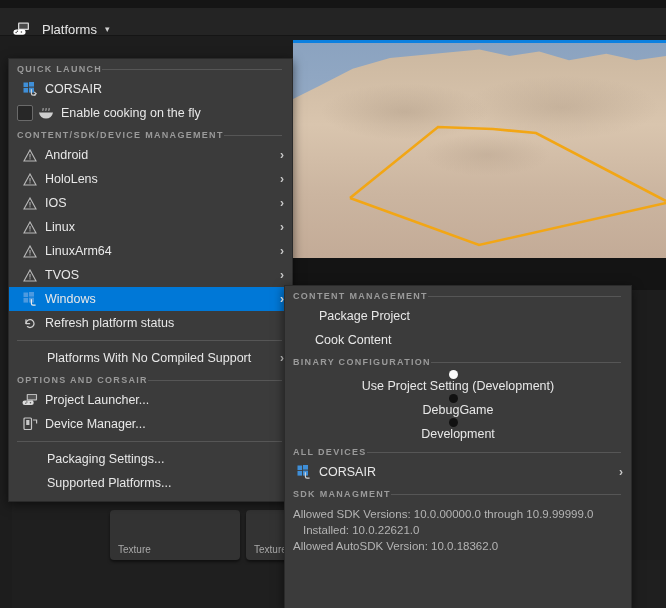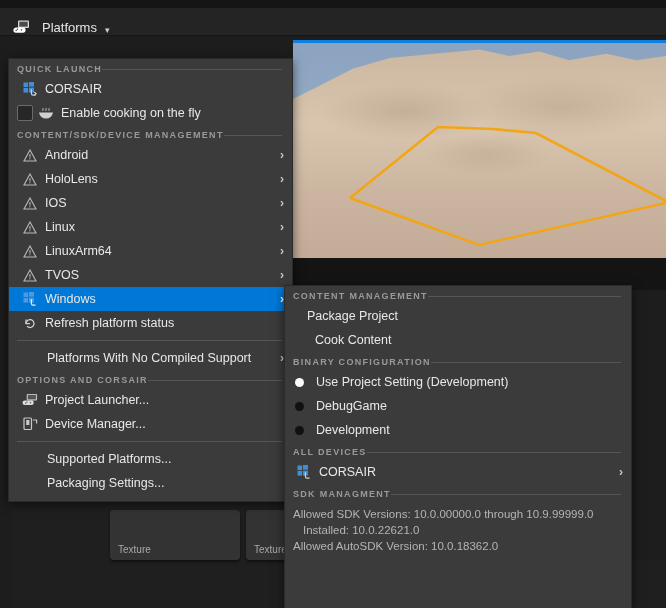--- a/index.html
+++ b/index.html
@@ -13,22 +13,22 @@
 
   
   .topbar{
     position:absolute; left:0; top:0; width:666px; height:8px; background:#151515;
   }
   .toolbar-row{
     position:absolute; left:0; top:8px; width:666px; height:28px;
     background:#242424; border-bottom:1px solid #151515;
   }
   .platform-btn{
-    position:absolute; left:8px; top:9px; height:26px;
-    display:flex; align-items:flex-end; gap:6px; padding:0 8px 0 4px;
+    position:absolute; left:8px; top:16px; height:26px;
+    display:flex; align-items:center; gap:6px; padding:0 8px 0 4px;
     color:#e6e6e6; font-size:13px; cursor:default;
   }
   .chev-small{ font-size:9px; color:#cfcfcf; margin-left:2px;}
   .viewport{
     position:absolute; left:293px; top:40px; width:373px; height:218px;
     overflow:hidden;
   }
   .vp-blue{ position:absolute; left:0; top:0; width:100%; height:3px; background:#0b80e0;}
   .sky{
     position:absolute; left:0; top:3px; width:100%; height:60px;
@@ -89,21 +89,21 @@
     display:flex; align-items:center; height:24px; padding:0 8px 0 8px;
     color:#e8e8e8; font-size:12.5px; cursor:default; position:relative;
   }
   .row.sel, .row.sel:hover{ background:#0078d7; }
   .row .lbl{ flex:1; white-space:nowrap; }
   .ico{
     width:18px; height:16px; margin-right:6px; flex:0 0 18px;
     display:flex; align-items:center; justify-content:center;
   }
   .indent{ padding-left:38px; }
-  .indent-rad{ padding-left:8px; }
+  .indent-rad{ padding-left:8px;flex-direction:column; }
   .arrow{
     color:#c8c8c8; font-size:12px; font-weight:bold; margin-left:6px;
   }
   .row.sel .arrow{ color:#fff; }
   .divider{ height:1px; background:#565656; margin:5px 10px 5px 8px;}
 
   .cbox{
     width:16px; height:16px; background:#272727; border:1px solid #6a6a6a;
     flex:0 0 16px; margin-right:4px; border-radius:2px;
   }
@@ -331,35 +331,35 @@
           <rect x="3.2" y="3" width="3.2" height="5" fill="#c8c8c8"></rect>
           <path d="M10 3h3.6v3.6" fill="none" stroke="#c8c8c8" stroke-width="1.2"></path>
         </svg>
       </span>
       <span class="lbl">Device Manager...</span>
     </div>
 
     <div class="divider"></div>
 
     <div class="row" style="padding-left:38px;">
+      <span class="lbl">Packaging Settings...</span>
+    </div>
+    <div class="row" style="padding-left:38px;">
       <span class="lbl">Supported Platforms...</span>
-    </div>
-    <div class="row" style="padding-left:38px;">
-      <span class="lbl">Packaging Settings...</span>
     </div>
     <div style="height:6px;"></div>
   </div>
 
   <div class="menu" id="sub-menu">
 
     <div class="sec">
       <span class="sec-t">CONTENT MANAGEMENT</span>
       <span class="sec-line"></span>
     </div>
-    <div class="row" style="padding-left:22px;">
+    <div class="row" style="padding-left:34px;">
       <span class="lbl">Package Project</span>
     </div>
     <div class="row" style="padding-left:30px;">
       <span class="lbl">Cook Content</span>
     </div>
 
     <div class="sec">
       <span class="sec-t">BINARY CONFIGURATION</span>
       <span class="sec-line"></span>
     </div>

